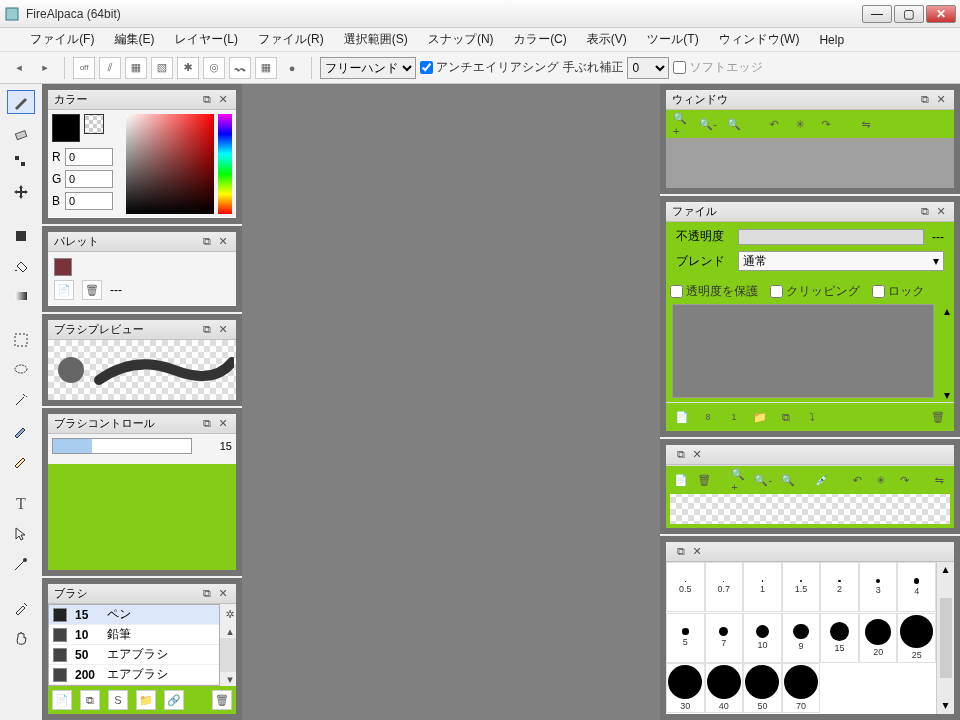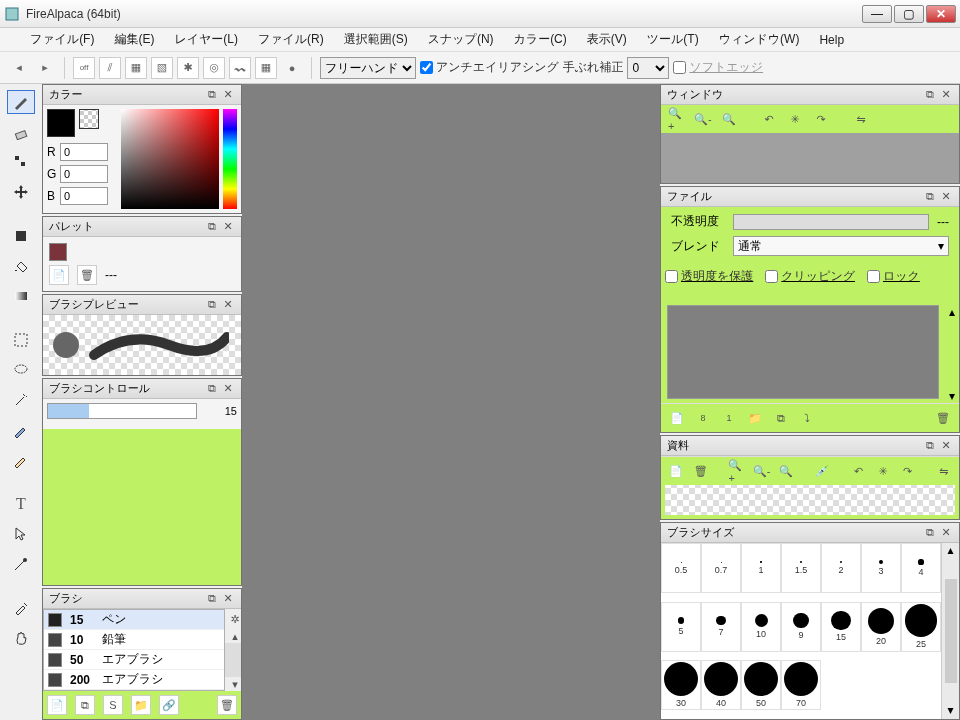--- a/index.html
+++ b/index.html
@@ -19,21 +19,21 @@
 select.tbsel { height:22px; font-size:12px; border:1px solid #999; }
 .ck { display:flex; align-items:center; gap:3px; font-size:12px; color:#333; }
 .ck input { width:13px; height:13px; }
 .main { display:flex; height:636px; }
 .leftcol { width:42px; background:#f0f0f0; padding:6px 2px; display:flex; flex-direction:column; align-items:center; gap:6px; }
 .tool { width:28px; height:24px; display:flex; align-items:center; justify-content:center; color:#555; }
 .tool.sel { border:1px solid #3874d6; background:#dce8fa; }
 .panelcol { width:200px; display:flex; flex-direction:column; gap:2px; }
 .canvas { flex:1; background:#808080; }
 .rightcol { width:300px; display:flex; flex-direction:column; gap:2px; }
-.panel { border:1px solid #737373; background:#bef264; }
+.panel { border:6px solid #737373; background:#84cc16; }
 .phead { background:linear-gradient(#ededed,#dcdcdc); height:20px; display:flex; align-items:center; padding:0 6px; font-size:11px; border-bottom:1px solid #c0c0c0; }
 .phead .ptitle { flex:1; }
 .pbtn { width:14px; height:14px; display:flex; align-items:center; justify-content:center; font-size:11px; color:#555; margin-left:2px;}
 .pbody { background:#f4f4f4; padding:4px; }
 .colorpick { display:flex; gap:4px; }
 .rgbcol { width:70px; }
 .rgbrow { display:flex; align-items:center; gap:3px; margin-bottom:4px; }
 .rgbrow label { width:10px; }
 .rgbrow input { width:48px; height:18px; border:1px solid #999; font-size:11px; padding:0 3px; }
 .swatch { width:28px; height:28px; border:1px solid #333; }
@@ -55,21 +55,21 @@
 .brushrow { display:flex; gap:8px; padding:4px; }
 .ibtn { width:20px; height:20px; border:1px solid #ccc; background:#fff; display:flex; align-items:center; justify-content:center; font-size:11px; color:#555;}
 .ibtn.flat { border:1px solid transparent; background:transparent; }
 .navbody { height:50px; background:#a0a0a0; }
 .navtools { display:flex; gap:6px; padding:4px 6px; }
 .layerctl { padding:6px 10px; }
 .lrow { display:flex; align-items:center; gap:8px; margin-bottom:6px; font-size:12px; }
 .lrow .lbl { width:54px; }
 .lslider { flex:1; height:16px; border:1px solid #999; background:#ddd; }
 .lsel { flex:1; height:20px; border:1px solid #999; background:#f8f8f8; padding:0 4px; display:flex; align-items:center; justify-content:space-between; }
-.layercks { display:flex; gap:12px; padding:0 4px 20px; font-size:11px;text-decoration:underline; }
+.layercks { display:flex; gap:12px; padding:0 4px 4px; font-size:11px; }
 .layerimg { height:94px; background:#808080; border:1px solid #999; margin:0 6px 4px; }
 .layertoolbar, .reftoolbar { display:flex; gap:6px; padding:4px 6px; border-top:1px solid #ddd; }
 .refcanvas { height:30px; background:repeating-conic-gradient(#ddd 0 25%,#fff 0 50%) 0/12px 12px; margin:0 4px 4px;}
 .sizegrid { display:grid; grid-template-columns:repeat(7,1fr); background:#fff; }
 .szcell { height:50px; border:1px solid #e0e0e0; display:flex; flex-direction:column; align-items:center; justify-content:center; gap:2px; }
 .szcell .dot { background:#000; border-radius:50%; }
 .szcell .lbl { font-size:9px; color:#333; }
 .scrollv { width:18px; background:#eaeaea; border-left:1px solid #ccc; }
 svg.i { width:16px; height:16px; }
 .topswatch { display:flex; gap:4px; margin-bottom:6px;}
@@ -120,21 +120,21 @@
   <div class="sep"></div>
   <select class="tbsel"><option>フリーハンド</option></select>
   <label class="ck">
       <input type="checkbox" checked="" style="">
       <span>アンチエイリアシング</span>
     </label>
   <span class="ck">
       <span>手ぶれ補正</span>
     </span>
   <select class="tbsel" style="width:42px;"><option>0</option></select>
-  <label class="ck" style="color:#999;text-decoration:underline;">
+  <label class="ck" style="color:#999;">
       <input type="checkbox" style="">
       <span>ソフトエッジ</span>
     </label>
 </div>
 
 <div class="main">
   <div class="leftcol">
     <div class="tool sel">
         <svg class="i">
           <path d="M2 14 L12 4 L14 6 L4 16 Z" fill="#555"></path>
@@ -433,21 +433,20 @@
         <div class="ibtn flat">📁</div>
         <div class="ibtn flat">⧉</div>
         <div class="ibtn flat">⤵</div>
         <div style="flex:1;"></div>
         <div class="ibtn flat">🗑</div>
       </div>
     </div>
 
     <div class="panel">
       <div class="phead">
-          <span class="ptitle">資料</span>
           <span class="pbtn">⧉</span>
           <span class="pbtn">✕</span>
         </div>
       <div class="reftoolbar">
         <div class="ibtn flat">📄</div>
         <div class="ibtn flat">🗑</div>
         <div style="width:6px;"></div>
         <div class="ibtn flat">🔍+</div>
         <div class="ibtn flat">🔍-</div>
         <div class="ibtn flat">🔍</div>
@@ -458,21 +457,20 @@
         <div class="ibtn flat">✳</div>
         <div class="ibtn flat">↷</div>
         <div style="width:6px;"></div>
         <div class="ibtn flat">⇋</div>
       </div>
       <div class="refcanvas"></div>
     </div>
 
     <div class="panel" style="flex:1;">
       <div class="phead">
-          <span class="ptitle">ブラシサイズ</span>
           <span class="pbtn">⧉</span>
           <span class="pbtn">✕</span>
         </div>
       <div style="display:flex; height:calc(100% - 20px);">
         <div class="sizegrid" id="sizegrid" style="flex:1;">
             <div class="szcell">
               <div class="dot" style="width:1px;height:1px;"></div>
               <span class="lbl">0.5</span>
             </div>
             <div class="szcell">

